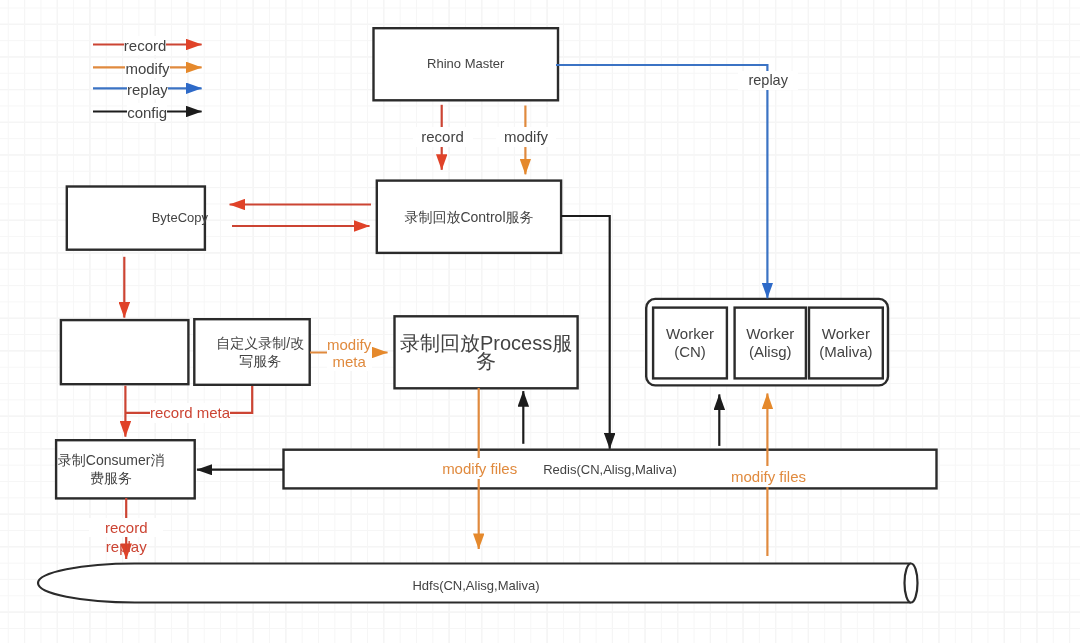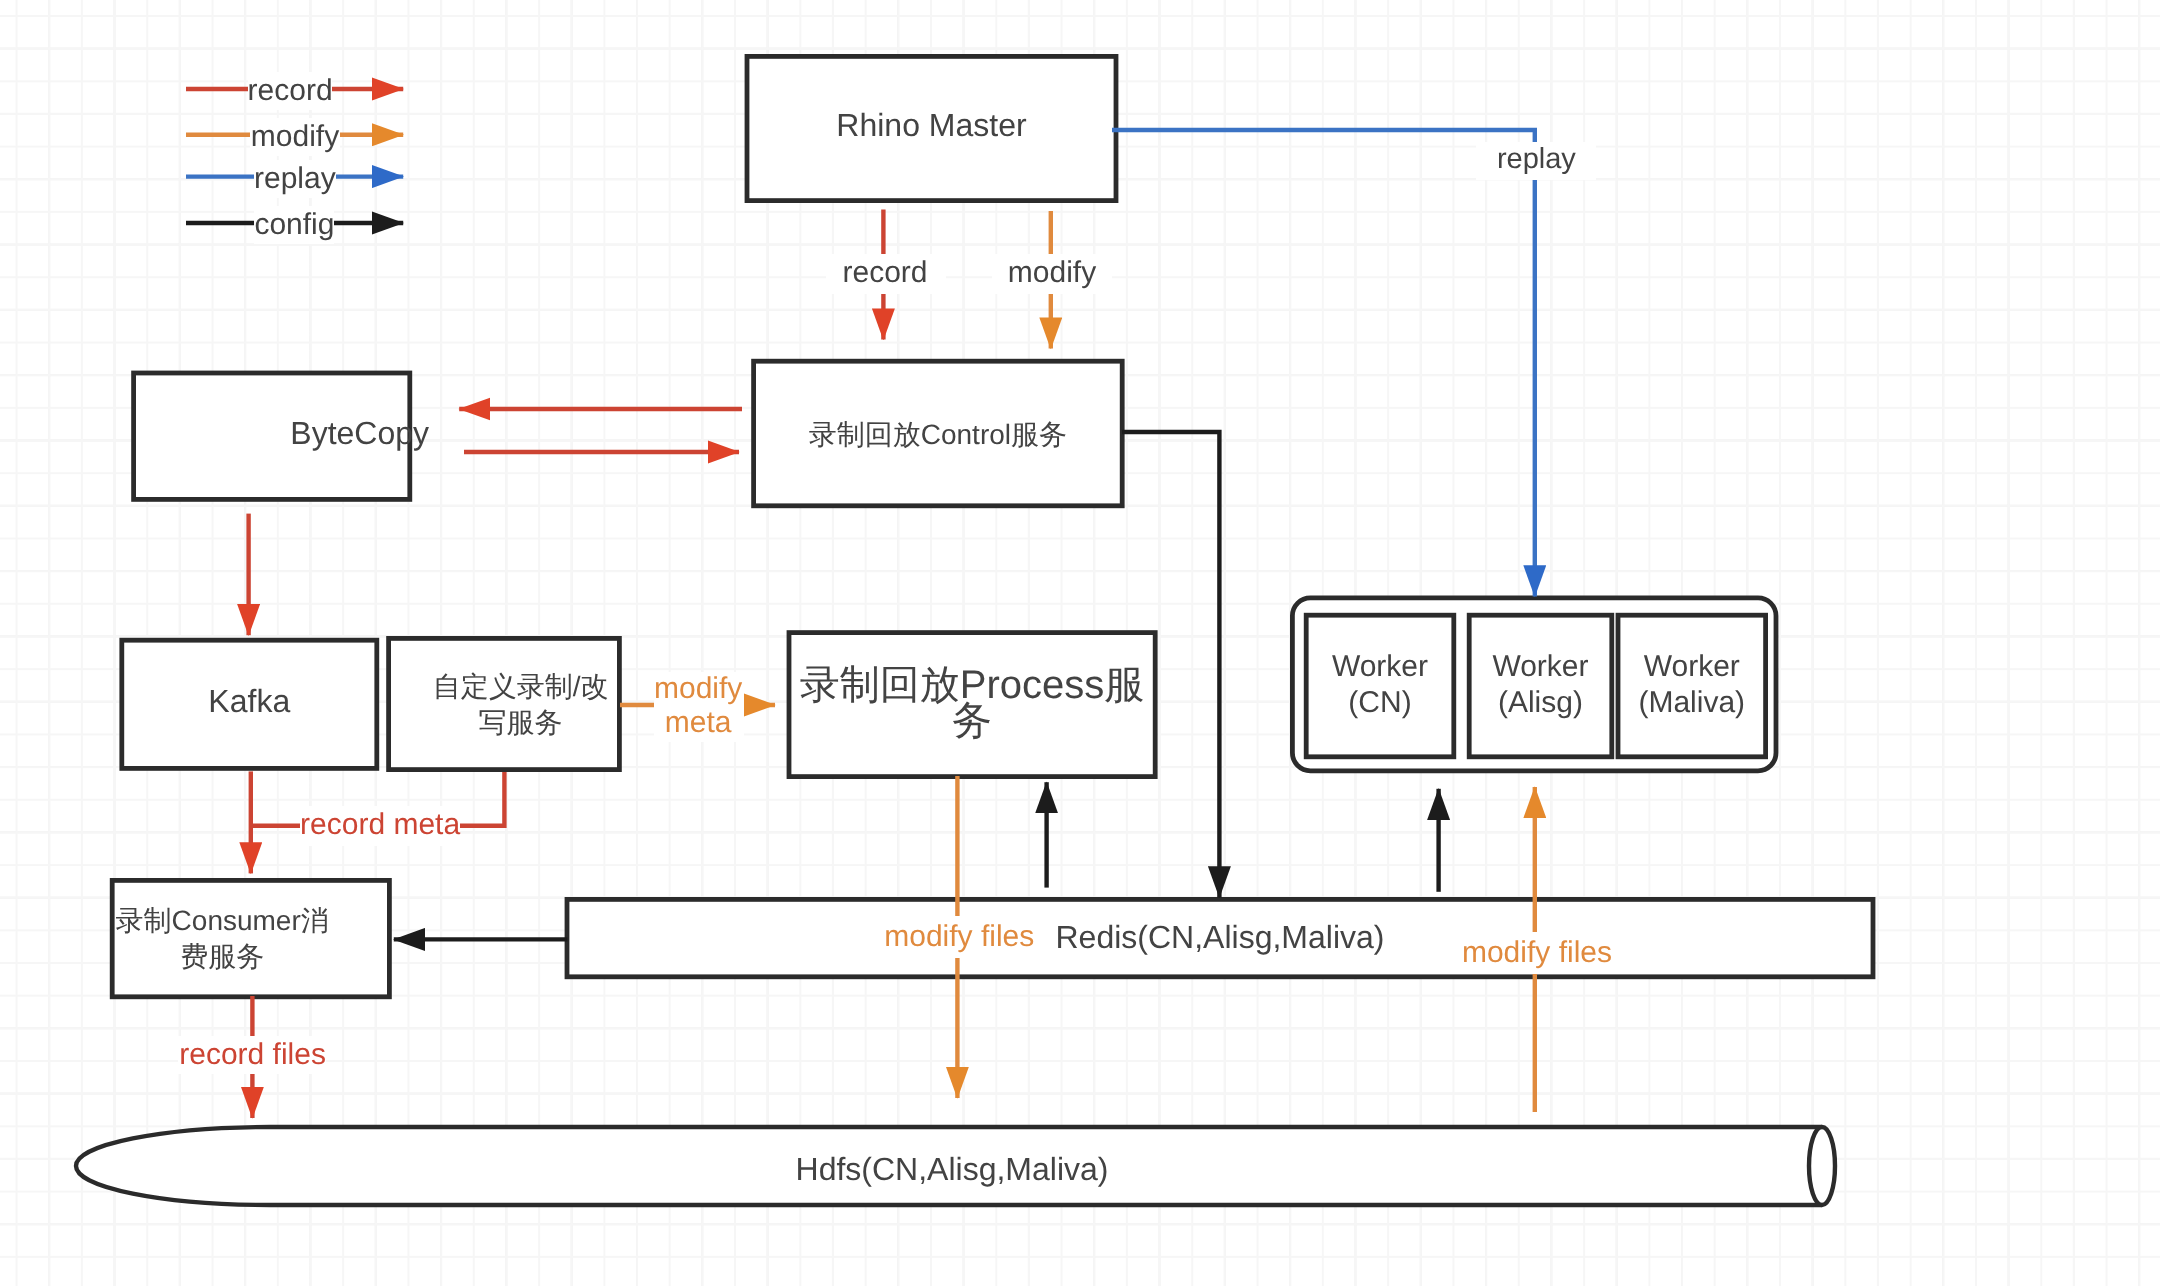--- a/index.html
+++ b/index.html
@@ -24,21 +24,21 @@
       linear-gradient(to bottom, #ededed 1px, transparent 1px);
     background-size: 16.33px 16.33px, 16.33px 16.33px, 32.66px 32.66px, 32.66px 32.66px;
     background-position: 7.8px 7.5px, 7.8px 7.5px, 24.1px 23.8px, 24.1px 23.8px;
   }
   svg.layer {
     position: absolute; left: 0; top: 0; width: 1080px; height: 643px;
   }
   .nodetext {
     position: absolute;
     color: #434343;
-    font-size: 16px;
+    font-size: 13px;
     line-height: 18px;
     text-align: center;
     white-space: pre-line;
     display: flex;
     align-items: center;
     justify-content: center;
   }
   .edgetext {
     position: absolute;
     font-size: 15px;
@@ -139,42 +139,41 @@
       <path d="M 93 44.5 L 201.6 44.5" stroke="#cc4433" marker-end="url(#ar-red)"></path>
       <path d="M 93 67.4 L 201.6 67.4" stroke="#e08a3e" marker-end="url(#ar-org)"></path>
       <path d="M 93 88.3 L 201.6 88.3" stroke="#3b73c4" marker-end="url(#ar-blue)"></path>
       <path d="M 93 111.5 L 201.6 111.5" stroke="#1c1c1c" marker-end="url(#ar-blk)"></path>
     </g>
   </svg>
 
   <div class="nodetext" style="left:373.5px;top:28.2px;width:184.5px;height:72.1px;">Rhino Master</div>
   <div class="nodetext" style="left:66.8px;top:186.5px;width:138.1px;height:63.2px;margin-left:44px;">ByteCopy</div>
   <div class="nodetext" style="left:376.8px;top:180.6px;width:184.3px;height:72.3px;font-size:14px;">录制回放Control服务</div>
-  <div class="nodetext" style="left:60.9px;top:320.1px;width:127.5px;height:64.1px;">Kafka</div>
   <div class="nodetext" style="left:194.3px;top:319.2px;width:132px;height:65.6px;font-size:14px;">自定义录制/改
 写服务</div>
   <div class="nodetext" style="left:394.5px;top:316.3px;width:183.1px;height:72px;font-size:20px;">录制回放Process服务</div>
   <div class="nodetext" style="left:56.1px;top:440.2px;width:110px;height:58.2px;font-size:14px;">录制Consumer消
 费服务</div>
   <div class="nodetext" style="left:434px;top:450px;width:352px;height:39px;">Redis(CN,Alisg,Maliva)</div>
   <div class="nodetext" style="left:300px;top:563px;width:352px;height:46px;">Hdfs(CN,Alisg,Maliva)</div>
   <div class="nodetext" style="left:653.1px;top:307.6px;width:73.8px;height:70.8px;font-size:15px;">Worker
 (CN)</div>
   <div class="nodetext" style="left:734.6px;top:307.6px;width:71.3px;height:70.8px;font-size:15px;">Worker
 (Alisg)</div>
   <div class="nodetext" style="left:809px;top:307.6px;width:73.8px;height:70.8px;font-size:15px;">Worker
 (Maliva)</div>
 
   <div class="edgetext" style="left:412.5px;top:126.7px;width:60px;height:20.6px;line-height:20.6px;background:#fff;">record</div>
   <div class="edgetext" style="left:496px;top:126.7px;width:60px;height:20.6px;line-height:20.6px;background:#fff;">modify</div>
   <div class="edgetext" style="left:738.2px;top:70.5px;width:60px;height:19px;line-height:19px;font-size:14.5px;background:#fff;">replay</div>
   <div class="edgetext" style="left:149.8px;top:402.5px;width:80.5px;height:20.6px;line-height:20.6px;color:#cc4433;background:#fff;">record meta</div>
   <div class="edgetext" style="left:326.6px;top:335.9px;width:45px;color:#e08a3e;background:#fff;">modify
 meta</div>
-  <div class="edgetext" style="left:89.3px;top:518.4px;width:74px;height:19.1px;line-height:19.1px;color:#cc4433;background:#fff;">record files</div>
+  <div class="edgetext" style="left:89.3px;top:518.4px;width:74px;height:19.1px;line-height:19.1px;color:#cc4433;background:#fff;">record replay</div>
   <div class="edgetext" style="left:440.9px;top:457.7px;width:77.5px;height:21.5px;line-height:21.5px;color:#e08a3e;background:#fff;">modify files</div>
   <div class="edgetext" style="left:729.6px;top:466.3px;width:77.8px;height:21px;line-height:21px;color:#e08a3e;background:#fff;">modify files</div>
 
   <div class="legendtext" style="left:123.8px;top:36.1px;">record</div>
   <div class="legendtext" style="left:125.4px;top:59px;">modify</div>
   <div class="legendtext" style="left:127px;top:79.9px;">replay</div>
   <div class="legendtext" style="left:127.2px;top:103.1px;">config</div>
 
 </div>
 

